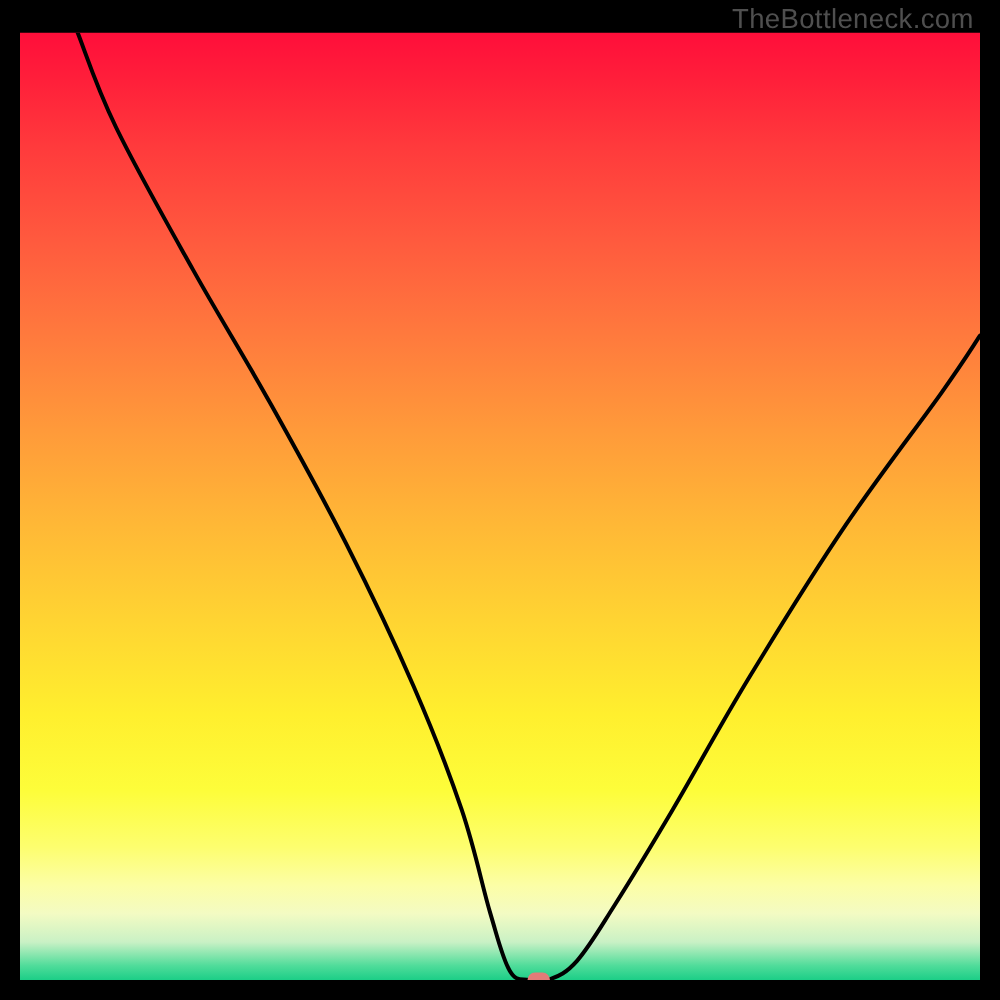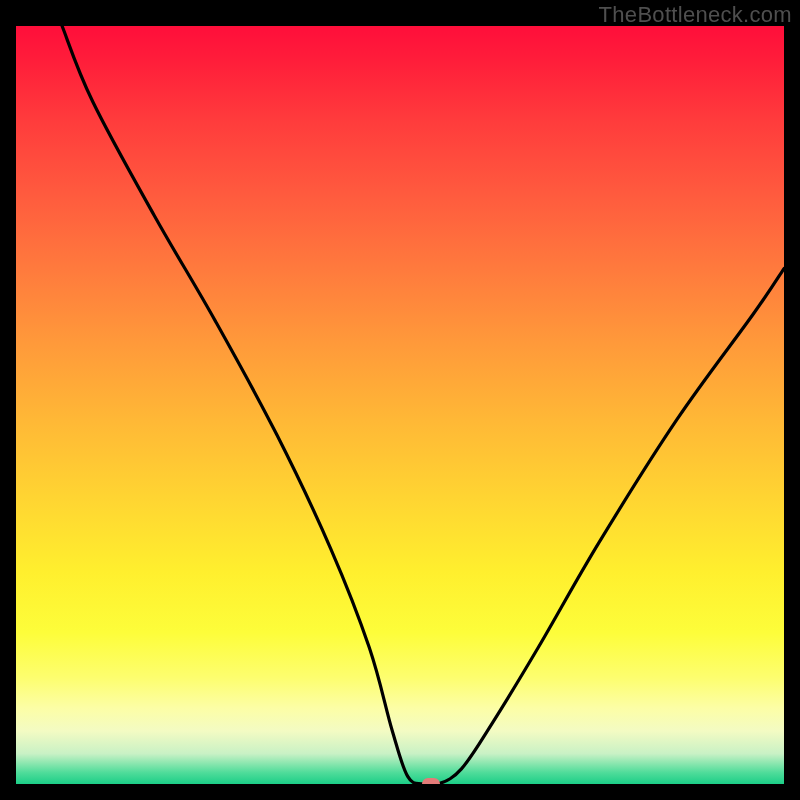--- a/index.html
+++ b/index.html
@@ -13,21 +13,21 @@
   }
   .frame {
     position: relative;
     width: 800px;
     height: 800px;
     background: #000;
   }
   .watermark {
     position: absolute;
     top: 2px;
-    right: 8px;
+    right: 21px;
     color: #4f4f4f;
     font-size: 22px;
     font-weight: 500;
     letter-spacing: 0.3px;
     z-index: 10;
     user-select: none;
   }
   .plot-area {
     position: absolute;
     left: 16px;

